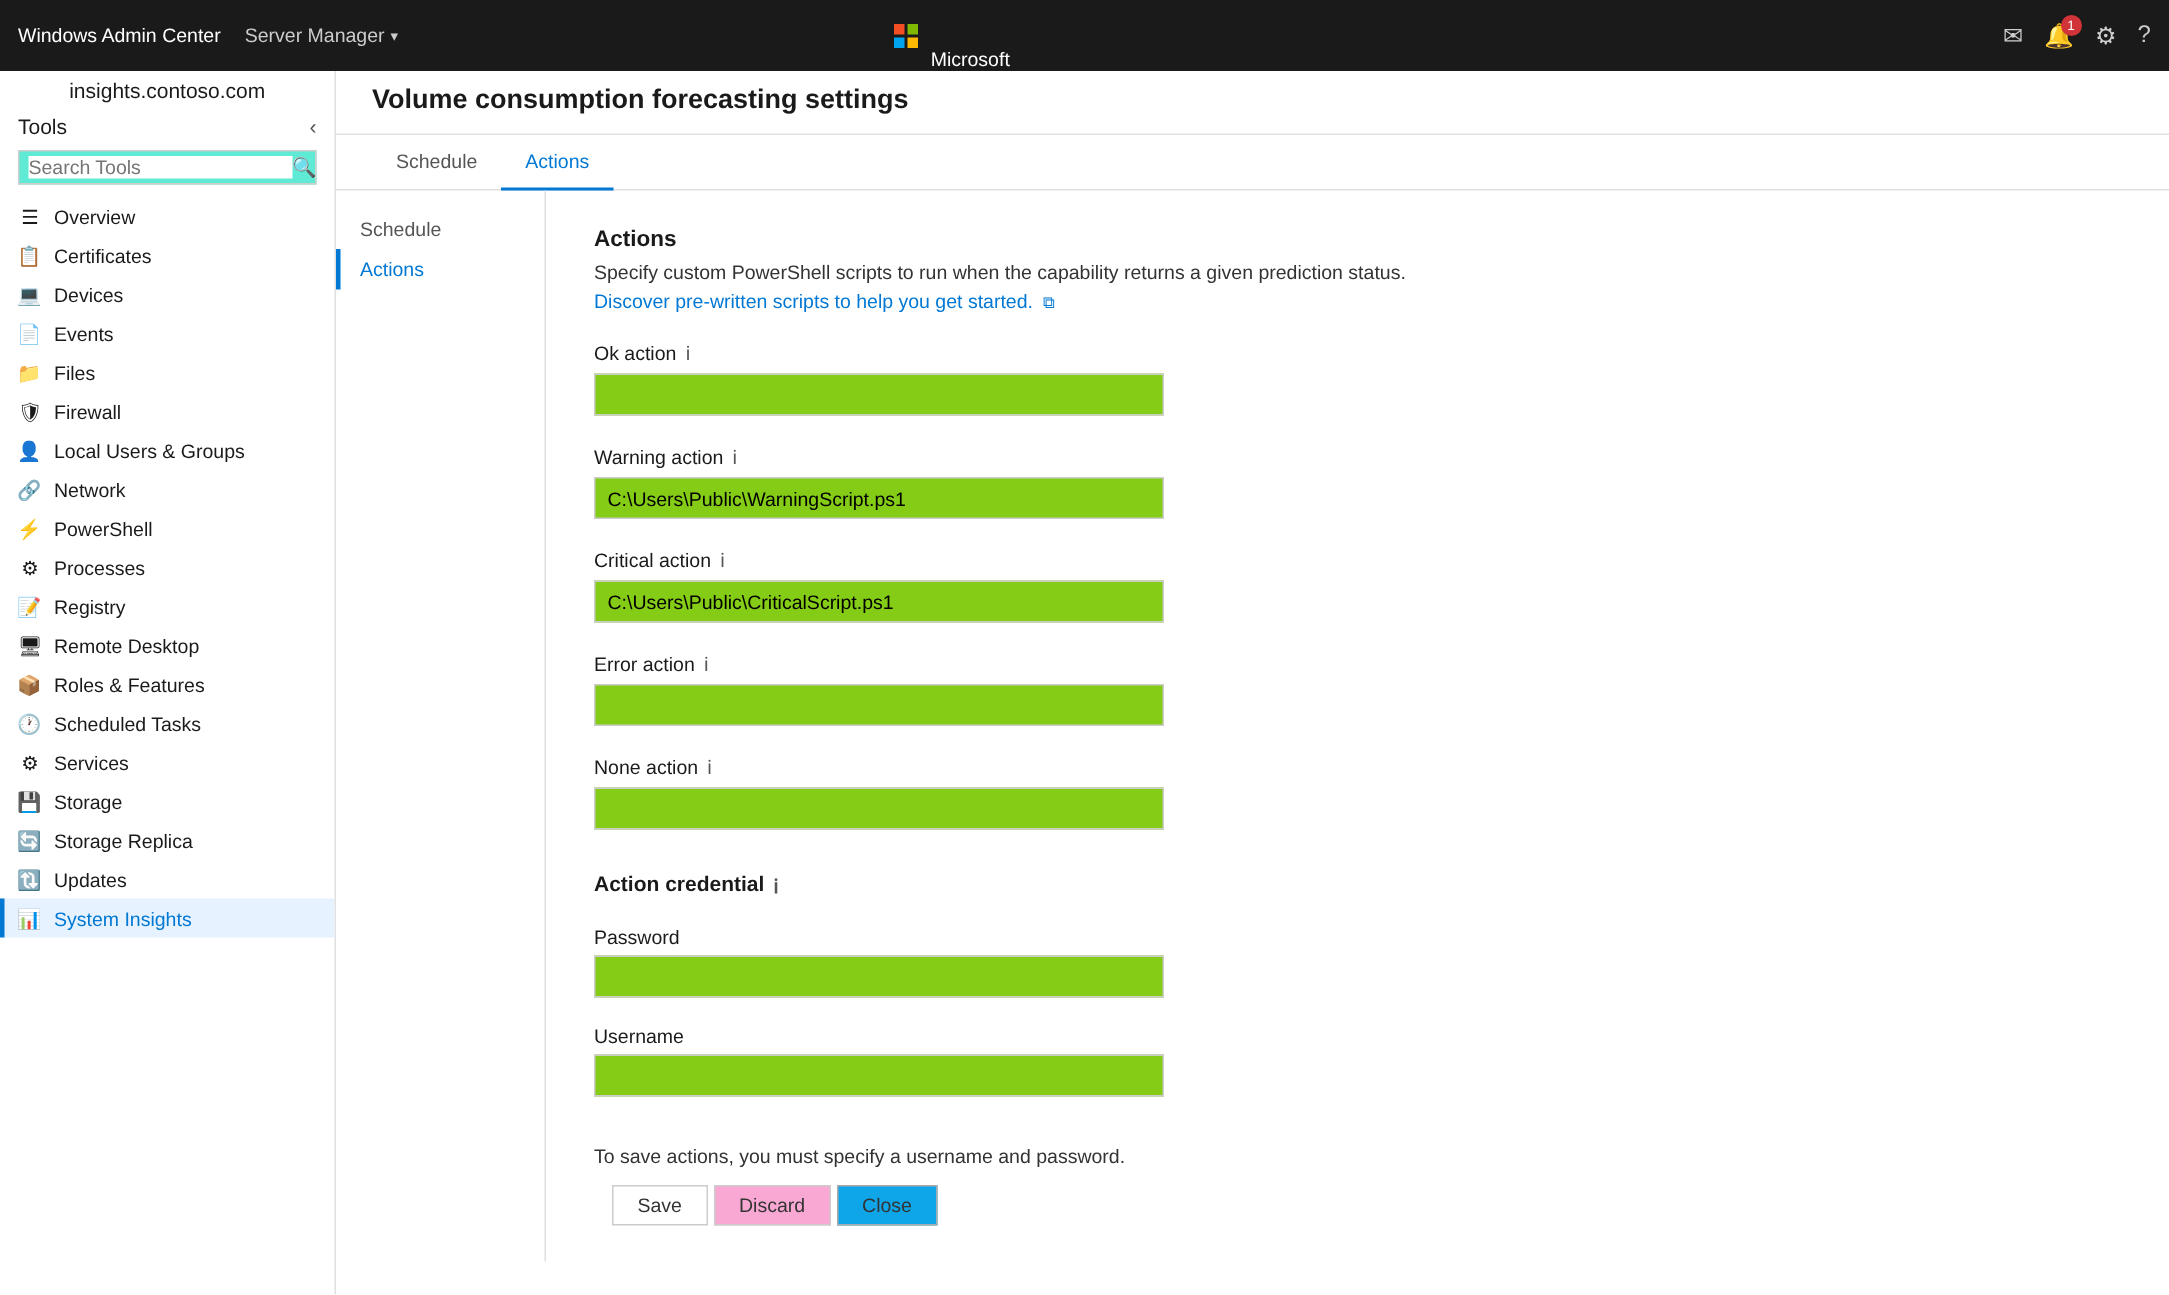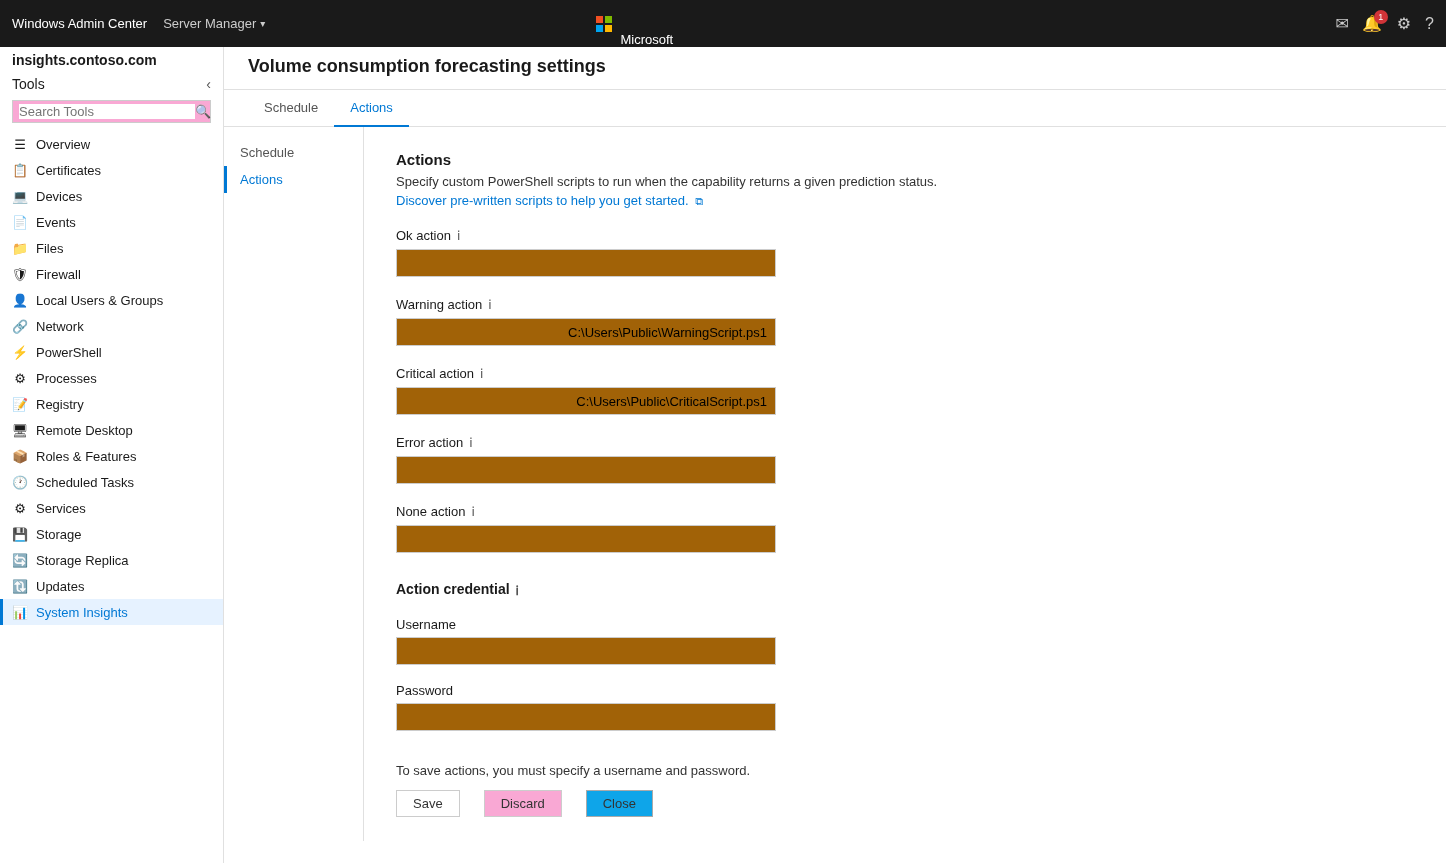--- a/index.html
+++ b/index.html
@@ -34,26 +34,26 @@
     .layout { display: flex; margin-top: 40px; height: calc(863px - 40px); }
 
     
     .sidebar {
       width: 224px; min-width: 224px;
       background: #fff; border-right: 1px solid #e0e0e0;
       display: flex; flex-direction: column;
       height: 100%; overflow: hidden;
     }
     .sidebar-header { padding: 12px 12px 4px; }
-    .sidebar-server-name { font-size: 14px; font-weight: 700; margin-bottom: 8px; }
+    .sidebar-server-name { font-size: 14px; font-weight: 400; margin-bottom: 8px; text-align: center; }
     .sidebar-tools-label { font-size: 14px; font-weight: 400; display: flex; align-items: flex-start; justify-content: space-between; margin-bottom: 8px; }
     .sidebar-collapse-btn { background: none; border: none; cursor: pointer; font-size: 14px; color: #555; }
     .search-box {
       display: flex; align-items: flex-end;
-      border: 1px solid #ccc; background: #f9a8d4;
+      border: 1px solid #ccc; background: #5eead4;
       padding: 3px 6px; margin-bottom: 4px;
     }
     .search-input { border: none; outline: none; flex: 1; font-size: 13px; }
     .search-icon { color: #555; font-size: 13px; }
 
     .sidebar-nav { flex: 1; overflow-y: auto; padding-bottom: 8px; }
     .nav-item {
       display: flex; align-items: center; padding: 5px 12px;
       cursor: pointer; gap: 8px; color: #1a1a1a;
       font-size: 13px; position: relative;
@@ -115,34 +115,34 @@
     .form-field { margin-top: 18px; }
     .field-label-row {
       display: flex; align-items: center; gap: 6px; margin-bottom: 5px;
     }
     .field-label { font-size: 13px; color: #1a1a1a; }
     .field-info { color: #555; font-size: 13px; cursor: pointer; }
 
     .form-input {
       width: 380px; height: 28px;
       border: 1px solid #ccc; padding: 0 8px;
-      font-size: 13px; outline: none; background: #a16207; text-align: right;
+      font-size: 13px; outline: none; background: #84cc16;
     }
     .form-input.password { -webkit-text-security: disc; }
 
     .action-credential-title {
       font-size: 14px; font-weight: 600; margin-top: 28px; margin-bottom: 4px;
       display: flex; align-items: flex-start; gap: 6px;
     }
 
     .save-notice {
       font-size: 13px; color: #333; margin-top: 32px; margin-bottom: 12px;
     }
 
-    .button-row { display: flex; gap: 24px; }
+    .button-row { display: flex; gap: 4px; margin-left: 12px; }
     .btn {
       padding: 5px 16px; font-size: 13px; cursor: pointer;
       border: 1px solid #ccc; background: #f0f0f0; color: #333;
     }
     .btn-primary { background: #fff; border-color: #ccc; }
     .btn-secondary { background: #f9a8d4; border-color: #ccc; }
     .btn-close { background: #0ea5e9; border-color: #aaa; color: #333; }
 
     
     .sidebar-nav::-webkit-scrollbar { width: 4px; }
@@ -339,30 +339,30 @@
   </div>
           </div>
 
         <div class="action-credential-title">
           <span>Action credential</span>
           <span class="field-info">ℹ</span>
         </div>
 
         <div class="form-field">
           <div class="field-label-row">
+            <span class="field-label">Password</span>
+          </div>
+          <input class="form-input password" type="password" id="password-input" style="">
+        </div>
+
+        <div class="form-field">
+          <div class="field-label-row">
             <span class="field-label">Username</span>
           </div>
           <input class="form-input" type="text" id="username-input" style="">
-        </div>
-
-        <div class="form-field">
-          <div class="field-label-row">
-            <span class="field-label">Password</span>
-          </div>
-          <input class="form-input password" type="password" id="password-input" style="">
         </div>
 
         <p class="save-notice">To save actions, you must specify a username and password.</p>
 
         <div class="button-row">
           <button class="btn btn-primary">Save</button>
           <button class="btn btn-secondary">Discard</button>
           <button class="btn btn-close">Close</button>
         </div>
       </div>

